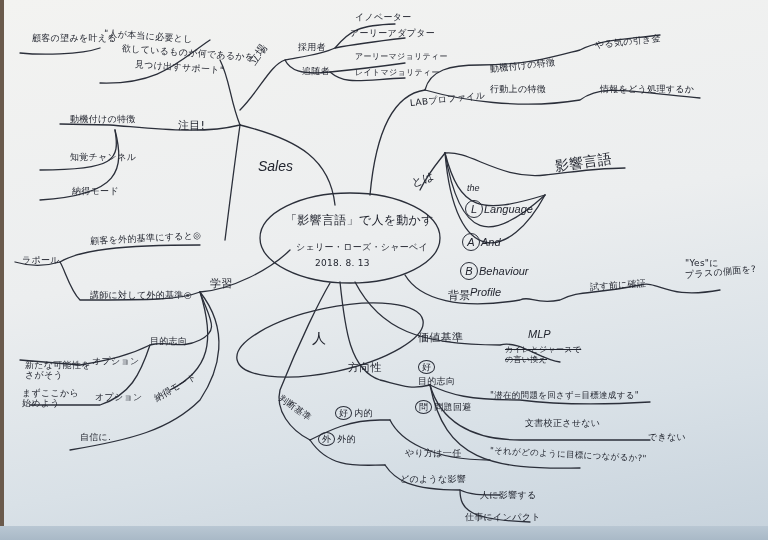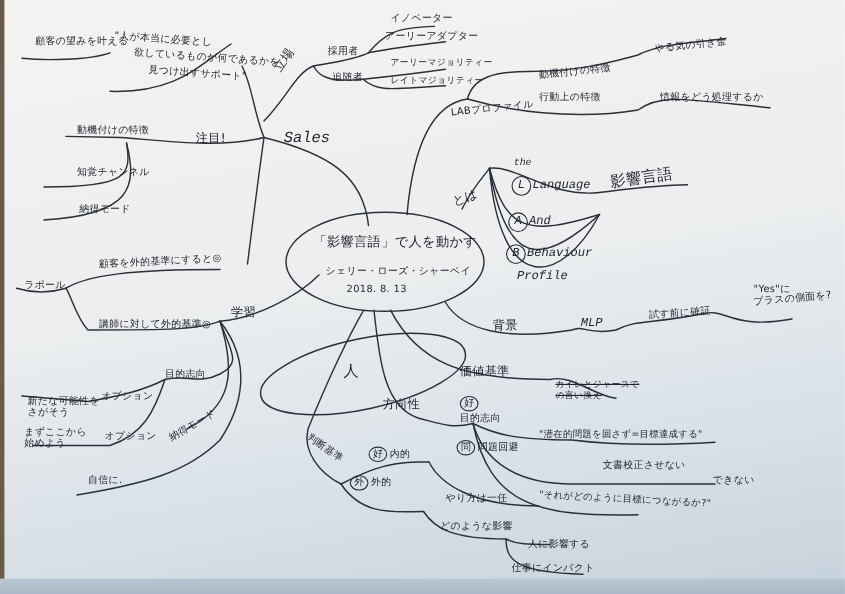--- a/index.html
+++ b/index.html
@@ -21,21 +21,21 @@
   svg.lines path, svg.lines ellipse {
     fill: none; stroke: #2b2f3a; stroke-width: 1.3; stroke-linecap: round;
   }
   .t {
     position: absolute; color: #22252f; white-space: nowrap;
     font-size: 11px; line-height: 12px; transform-origin: left center;
   }
   .small { font-size: 9px; line-height: 10px; }
   .big { font-size: 14px; line-height: 16px; }
   .hand { font-family: "DejaVu Sans", sans-serif; letter-spacing: 0.3px; }
-  .latin { font-family: Liberation Mono, monospace; font-style: italic; }
+  .latin { font-family: Liberation Sans, sans-serif; font-style: italic; margin-top: 40px; }
   .circled {
     display: inline-block; border: 1.2px solid #2b2f3a; border-radius: 50%;
     padding: 0 3px; margin-right: 2px; font-size: 9px; line-height: 12px;
   }
   .circle-letter {
     display: inline-block; width: 16px; height: 16px; border: 1.2px solid #2b2f3a;
     border-radius: 50%; text-align: center; line-height: 16px; margin-right: 1px;
   }
   .strike { text-decoration: line-through; }
 </style>
@@ -142,21 +142,21 @@
 <div class="t hand small" style="left:685px;top:270px;transform:rotate(-5deg)">プラスの側面を?</div>
 
 <div class="t hand big" style="left:312px;top:330px">人</div>
 <div class="t hand" style="left:418px;top:332px">価値基準</div>
 <div class="t hand small strike" style="left:505px;top:345px;width:80px;white-space:normal;font-size:8px">カイレとジャースでの言い換え</div>
 <div class="t hand" style="left:348px;top:362px">方向性</div>
 <div class="t hand small" style="left:418px;top:360px"><span class="circled">好</span></div>
 <div class="t hand small" style="left:418px;top:376px">目的志向</div>
 <div class="t hand small" style="left:490px;top:390px;font-size:8.5px">"潜在的問題を回さず=目標達成する"</div>
 <div class="t hand small" style="left:415px;top:400px"><span class="circled">問</span><span>問題回避</span></div>
-<div class="t hand small" style="left:548px;top:418px">文書校正させない</div>
+<div class="t hand small" style="left:525px;top:418px">文書校正させない</div>
 <div class="t hand small" style="left:648px;top:432px">できない</div>
 <div class="t hand small" style="left:490px;top:445px;font-size:8.5px;transform:rotate(3deg)">"それがどのように目標につながるか?"</div>
 
 <div class="t hand small" style="left:280px;top:392px;transform:rotate(35deg)">判断基準</div>
 <div class="t hand small" style="left:335px;top:406px"><span class="circled">好</span><span>内的</span></div>
 <div class="t hand small" style="left:318px;top:432px"><span class="circled">外</span><span>外的</span></div>
 <div class="t hand small" style="left:405px;top:448px">やり方は一任</div>
 <div class="t hand small" style="left:400px;top:474px">どのような影響</div>
 <div class="t hand small" style="left:480px;top:490px">人に影響する</div>
 <div class="t hand small" style="left:465px;top:512px">仕事にインパクト</div>

